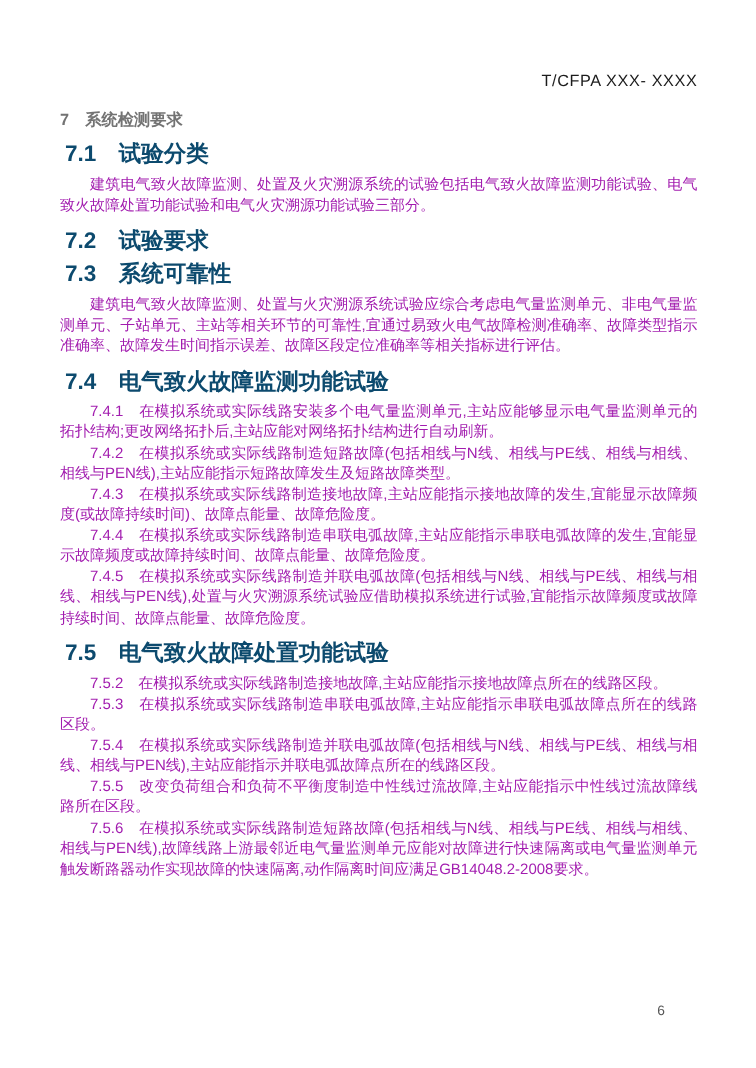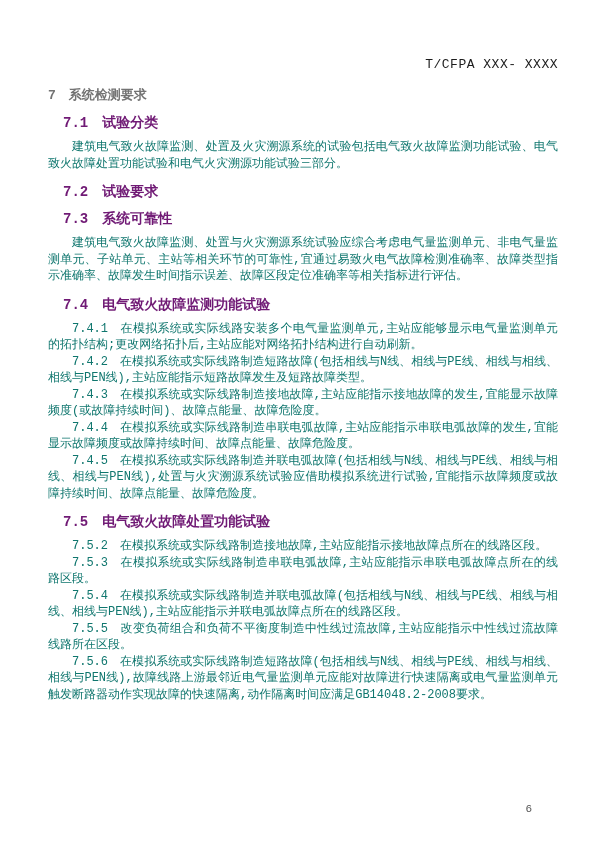--- a/index.html
+++ b/index.html
@@ -6,21 +6,21 @@
     margin: 0;
     padding: 0;
     background: #ffffff;
   }
   .page {
     position: relative;
     width: 605px;
     height: 854px;
     background: #ffffff;
     overflow: hidden;
-    font-family: Liberation Mono, monospace;
+    font-family: Liberation Sans, sans-serif;
     color: #1c1c1c;
   }
   .content {
     position: absolute;
     left: 48px;
     top: 0;
     width: 510px;
   }
   .doc-header {
     margin-top: 57px;
@@ -31,33 +31,33 @@
     color: #1c1c1c;
   }
   .chapter-heading {
     margin: 16px 0 0 0;
     font-size: 13px;
     font-weight: bold;
     line-height: 15px;
     color: #737373;
   }
   .sec-heading {
-    margin: 13px 0 9px 15px;
-    font-size: 14px;
+    margin: 13px 0 9px 4px;
+    font-size: 18px;
     font-weight: bold;
     line-height: 14px;
-    color: #701a75;
+    color: #0c4a6e;
   }
   p.body-para {
     margin: 0;
     font-size: 12px;
     line-height: 16.5px;
     text-align: justify;
     text-indent: 2em;
-    color: #0f766e;
+    color: #a21caf;
     word-break: break-all;
   }
   .page-number {
     position: absolute;
     right: 73px;
     bottom: 39px;
     font-size: 11px;
     line-height: 11px;
     color: #555;
   }

